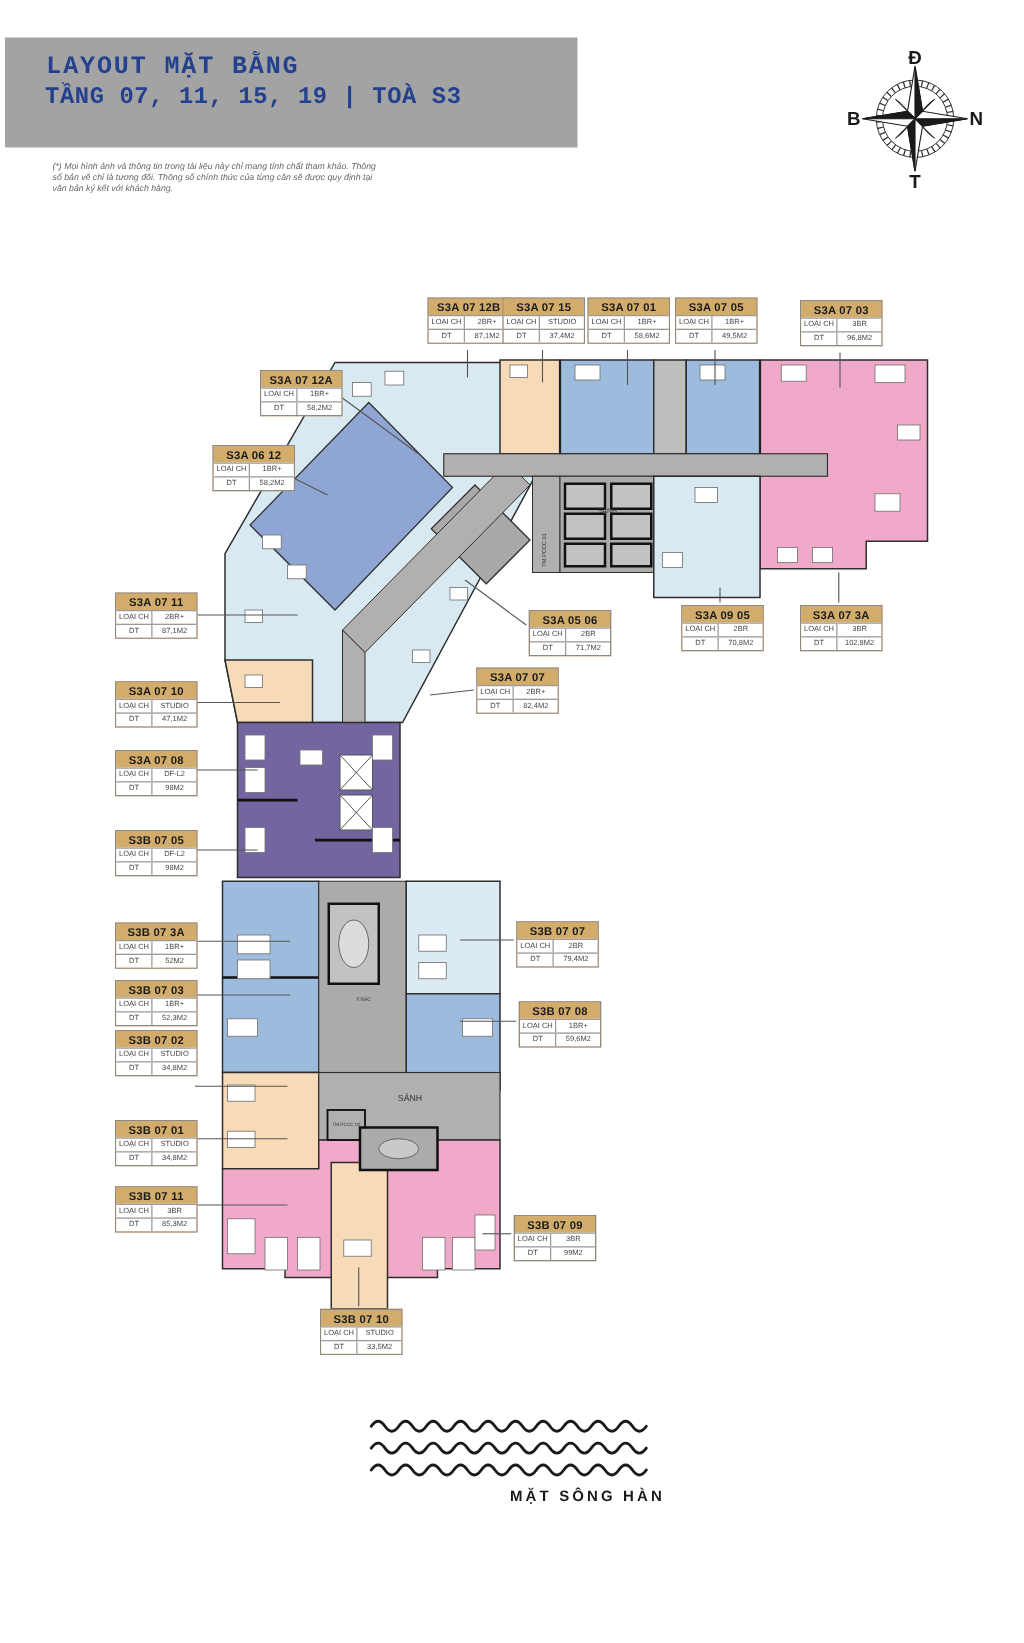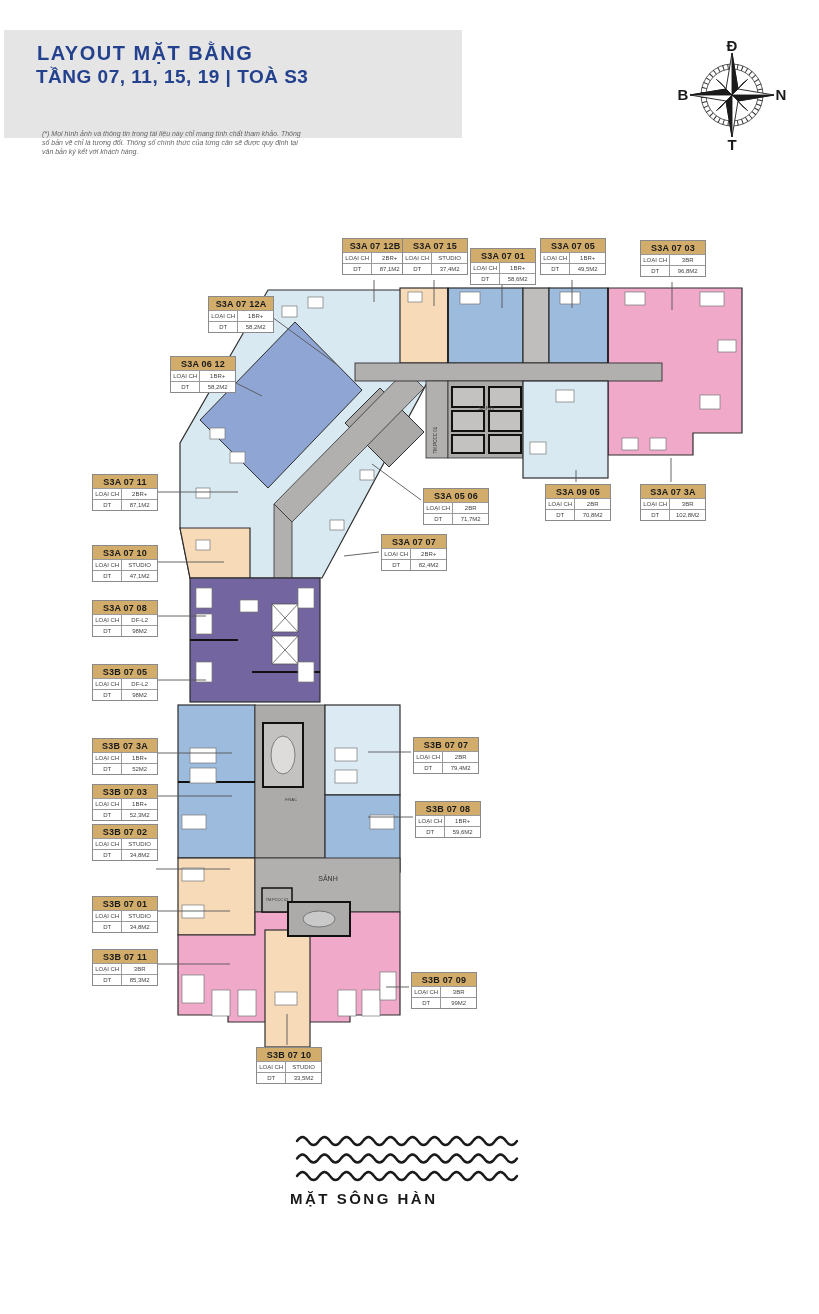--- a/index.html
+++ b/index.html
@@ -1,35 +1,35 @@
 <!DOCTYPE html>
 <html><head>
 <meta charset="utf-8">
 <style>
   html,body{margin:0;padding:0;background:#fff;}
   .page{position:relative;width:819px;height:1314px;background:#fff;overflow:hidden;
         font-family:"Liberation Sans",sans-serif;}
   
-  .banner{position:absolute;left:4px;top:30px;width:458px;height:108px;background:#e5e5e5;}
+  .banner{position:absolute;left:4px;top:30px;width:458px;height:88px;background:#a3a3a3;font-family:Liberation Mono, monospace;}
   .banner .l1{position:absolute;left:33px;top:12px;font-size:20px;font-weight:bold;
               color:#24418E;letter-spacing:1.5px;}
   .banner .l2{position:absolute;left:32px;top:36px;font-size:19px;font-weight:bold;
               color:#24418E;letter-spacing:0.5px;}
   .disclaimer{position:absolute;left:42px;top:129px;width:268px;font-size:7px;
               font-style:italic;color:#666;line-height:1.3;}
   
   .ulabel{position:absolute;width:64px;background:#fdba74;border:0.6px solid #8a8a8a;z-index:5;}
   .ulh{background:#D2AC6B;color:#1a1a1a;font-weight:bold;font-size:9px;text-align:center;
        padding:2px 0 1px 0;letter-spacing:0.2px;white-space:nowrap;}
   .ulr{display:flex;font-size:6px;color:#444;border-top:0.6px solid #9a9a9a;background:#fff;}
   .ulr .k{width:45%;text-align:center;padding:2px 0;border-right:0.6px solid #9a9a9a;white-space:nowrap;}
   .ulr .v{width:55%;text-align:center;padding:2px 0;white-space:nowrap;}
   
-  .river{position:absolute;left:290px;top:1190px;width:242px;text-align:left;
-         font-size:15px;font-weight:bold;color:#1a1a1a;letter-spacing:2.5px;}
+  .river{position:absolute;left:290px;top:1190px;width:242px;text-align:right;
+         font-size:12px;font-weight:bold;color:#1a1a1a;letter-spacing:2.5px;}
   svg{position:absolute;left:0;top:0;}
   svg text{font-family:"Liberation Sans",sans-serif;}
 </style>
 </head>
 <body>
 
 <div class="page">
 
   <svg width="819" height="1314" viewBox="0 0 819 1314">
 
@@ -238,21 +238,21 @@
       <div class="ulh">S3A 07 15</div>
       <div class="ulr">
         <span class="k">LOẠI CH</span>
         <span class="v">STUDIO</span>
       </div>
       <div class="ulr">
         <span class="k">DT</span>
         <span class="v">37,4M2</span>
       </div>
     </div>
-  <div class="ulabel" style="left:470px;top:248px">
+  <div class="ulabel" style="left:470px;top:238px">
       <div class="ulh">S3A 07 01</div>
       <div class="ulr">
         <span class="k">LOẠI CH</span>
         <span class="v">1BR+</span>
       </div>
       <div class="ulr">
         <span class="k">DT</span>
         <span class="v">58,6M2</span>
       </div>
     </div>

